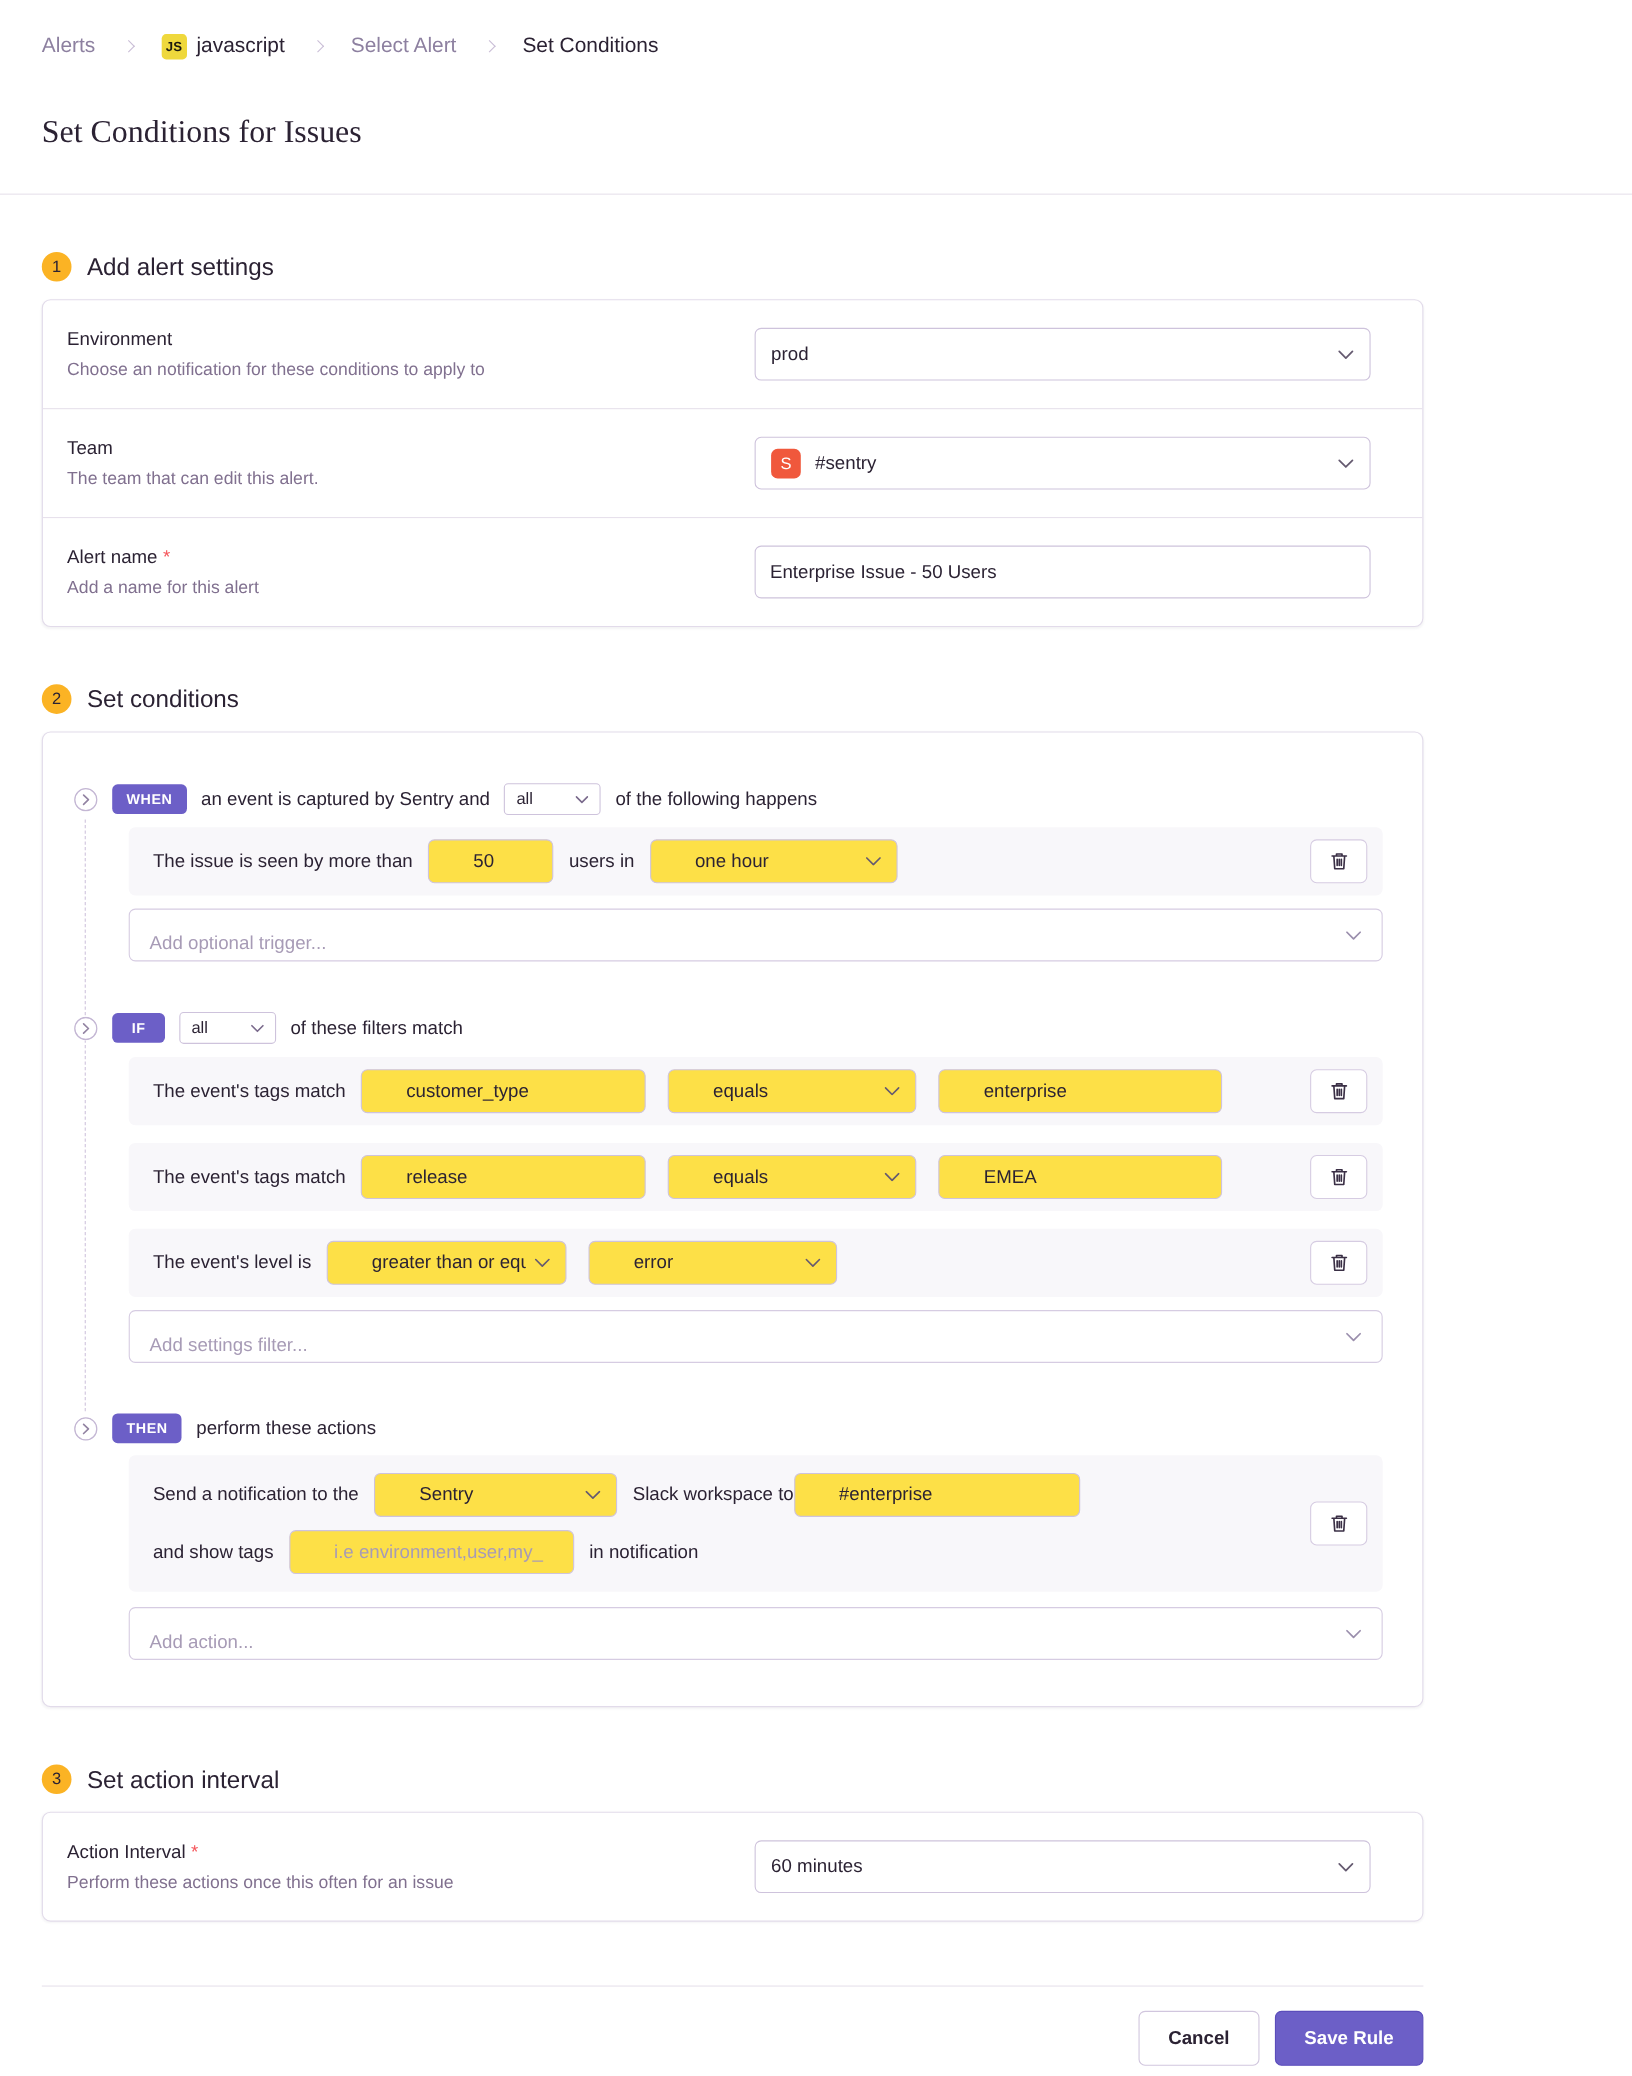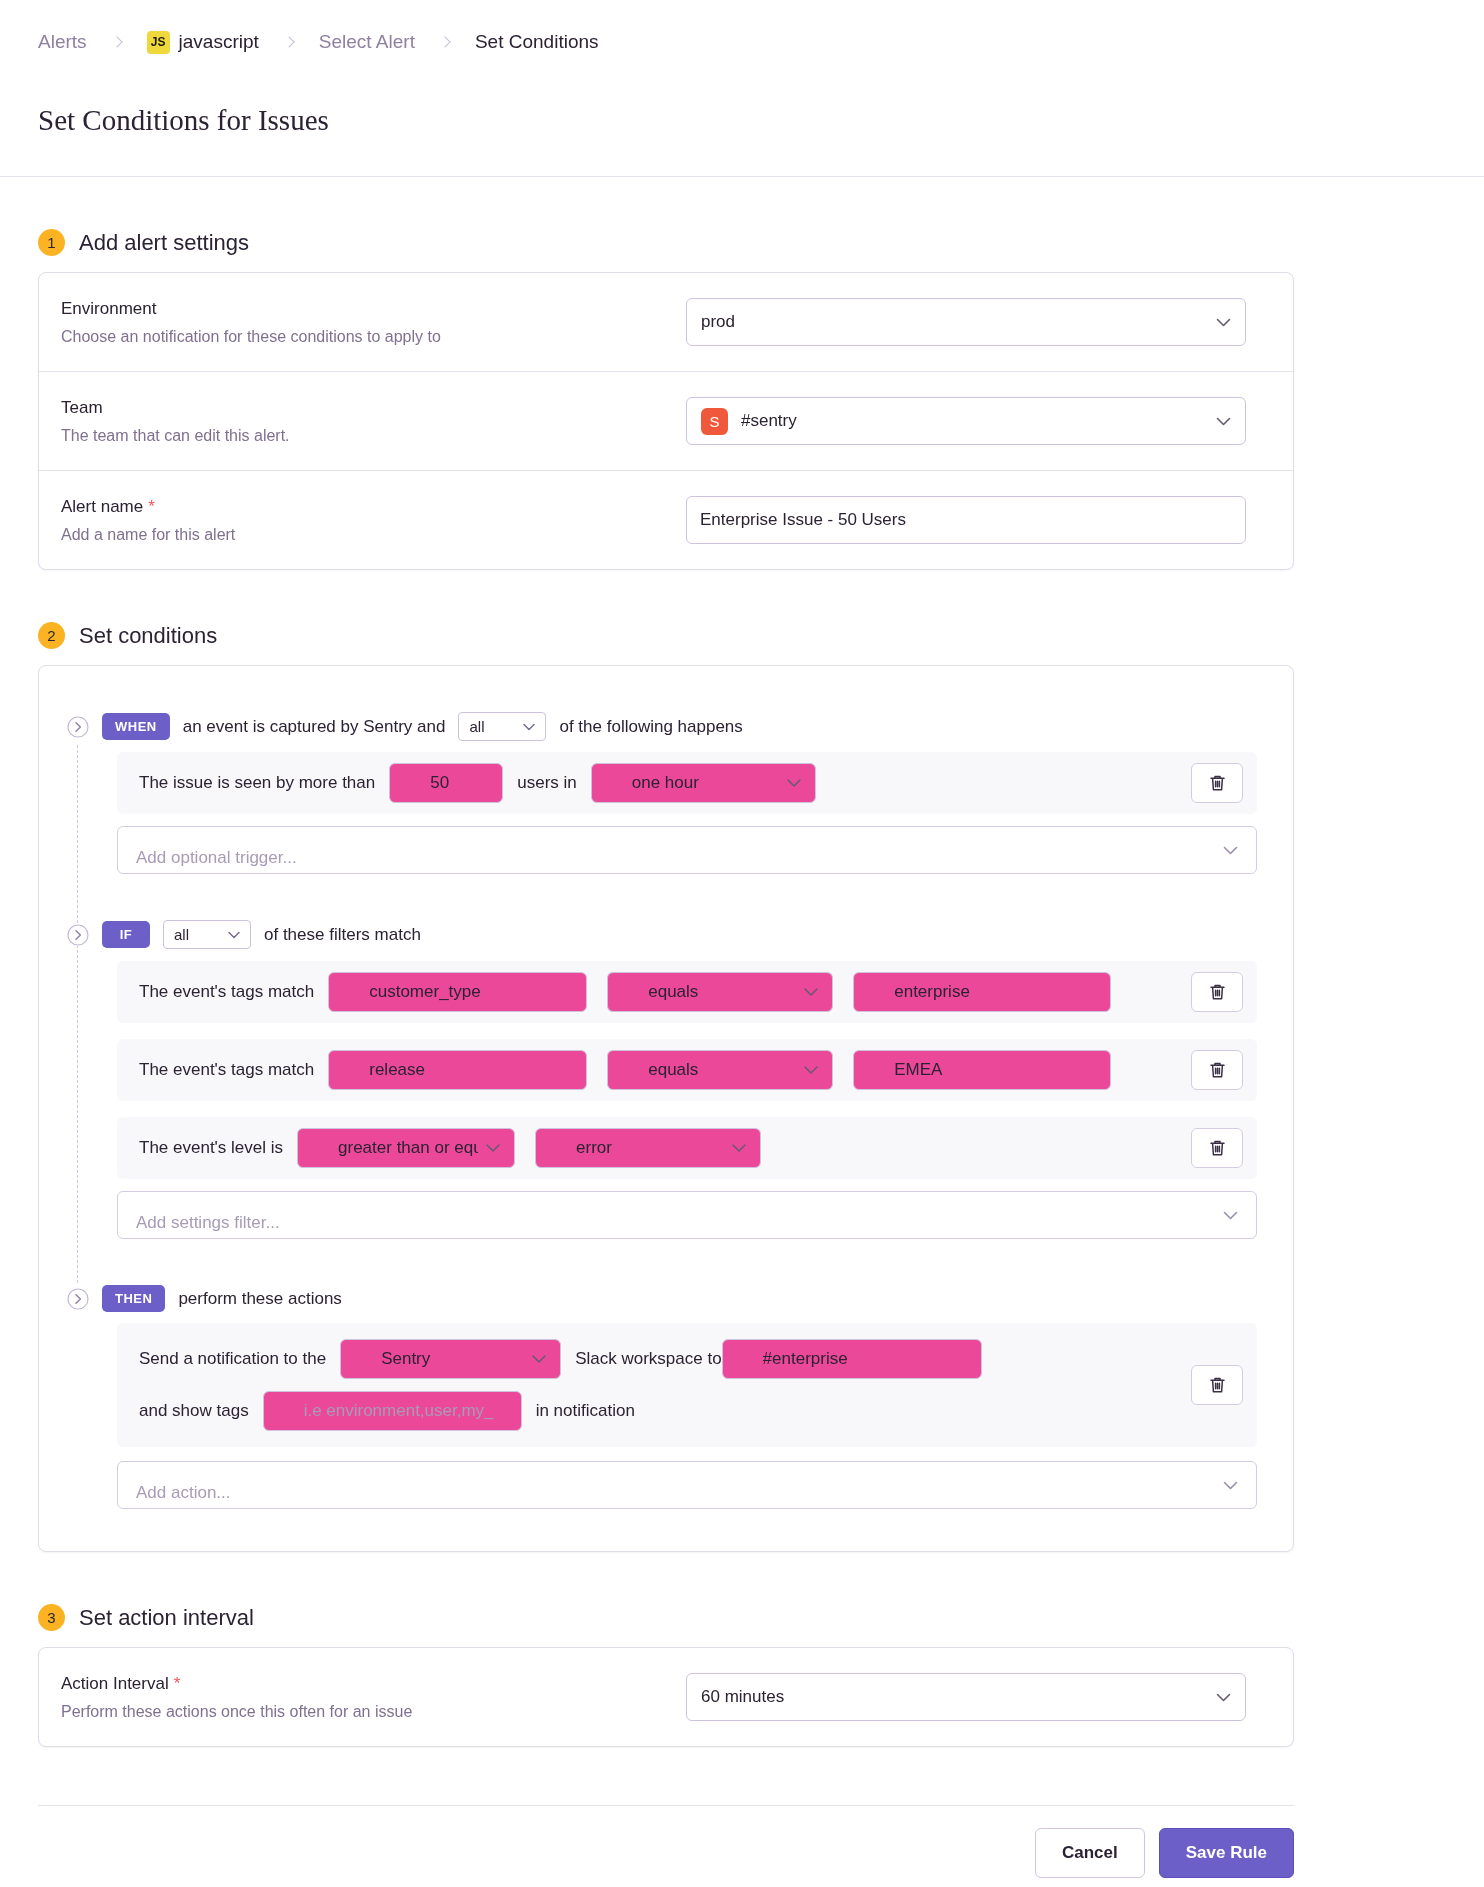--- a/index.html
+++ b/index.html
@@ -101,21 +101,21 @@
   }
   .chain-text { font-size: 17px; color: #2B2233; }
 
   .chain-body { margin-left: 50px; position: relative; z-index: 1; }
   .rule-row {
     display: flex; align-items: center; background: #F8F7FA; border-radius: 6px;
     padding: 11px 14px 11px 22px; min-height: 62px; margin-top: 11px;
   }
   .rule-row .rule-text { font-size: 17px; margin-right: 14px; white-space: nowrap; }
   .rule-row .rule-text.ml { margin-left: 14px; }
-  .rule-row .select, .rule-row .text-input { background: #ec4899; padding-left: 40px; }
+  .rule-row .select, .rule-row .text-input { background: #fde047; padding-left: 40px; }
 
   .trash-btn {
     margin-left: auto; width: 52px; height: 40px; background: #fff;
     border: 1px solid #D6CCE2; border-radius: 6px; cursor: pointer;
     display: flex; align-items: center; justify-content: center; flex: none;
   }
 
   .add-select {
     display: flex; align-items: center; height: 48px; margin-top: 12px;
     border: 1px solid #D6CCE2; border-radius: 6px; background: #fff;

